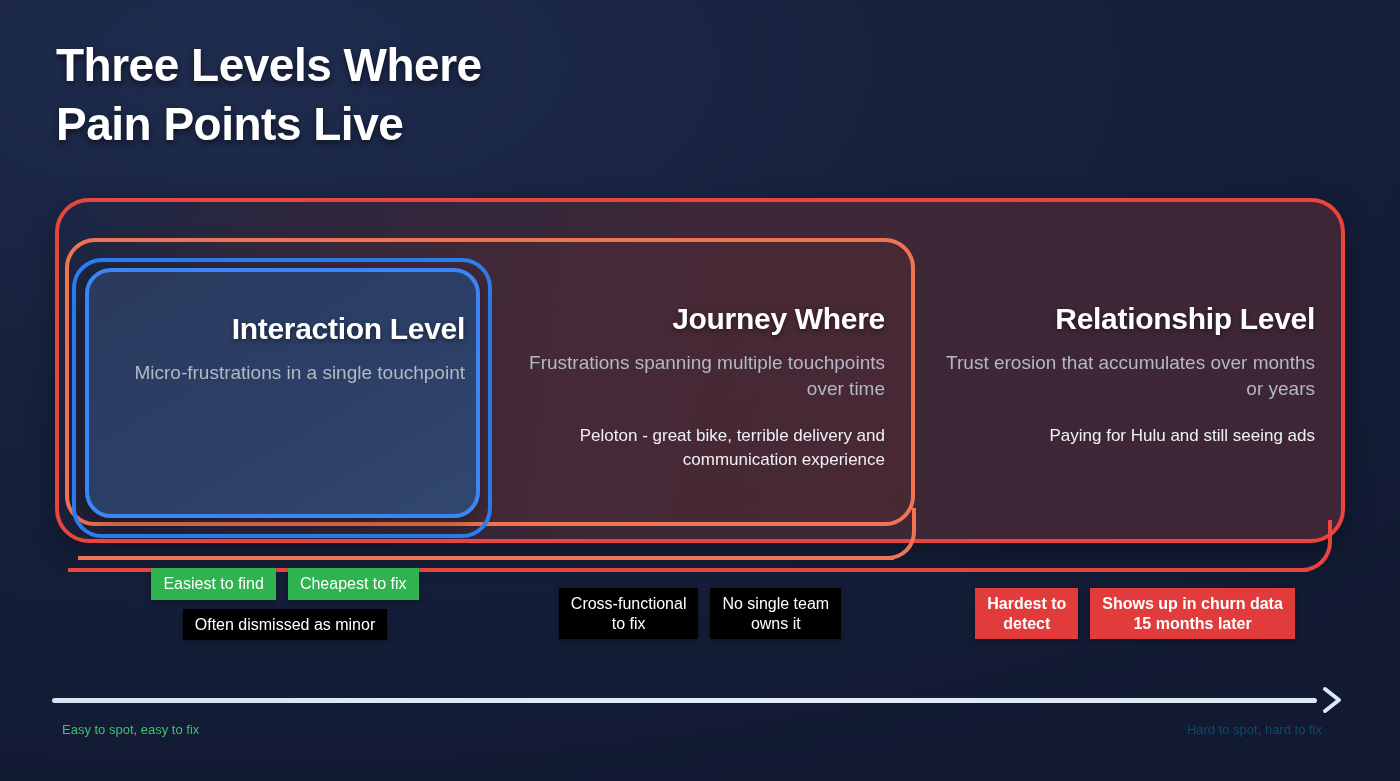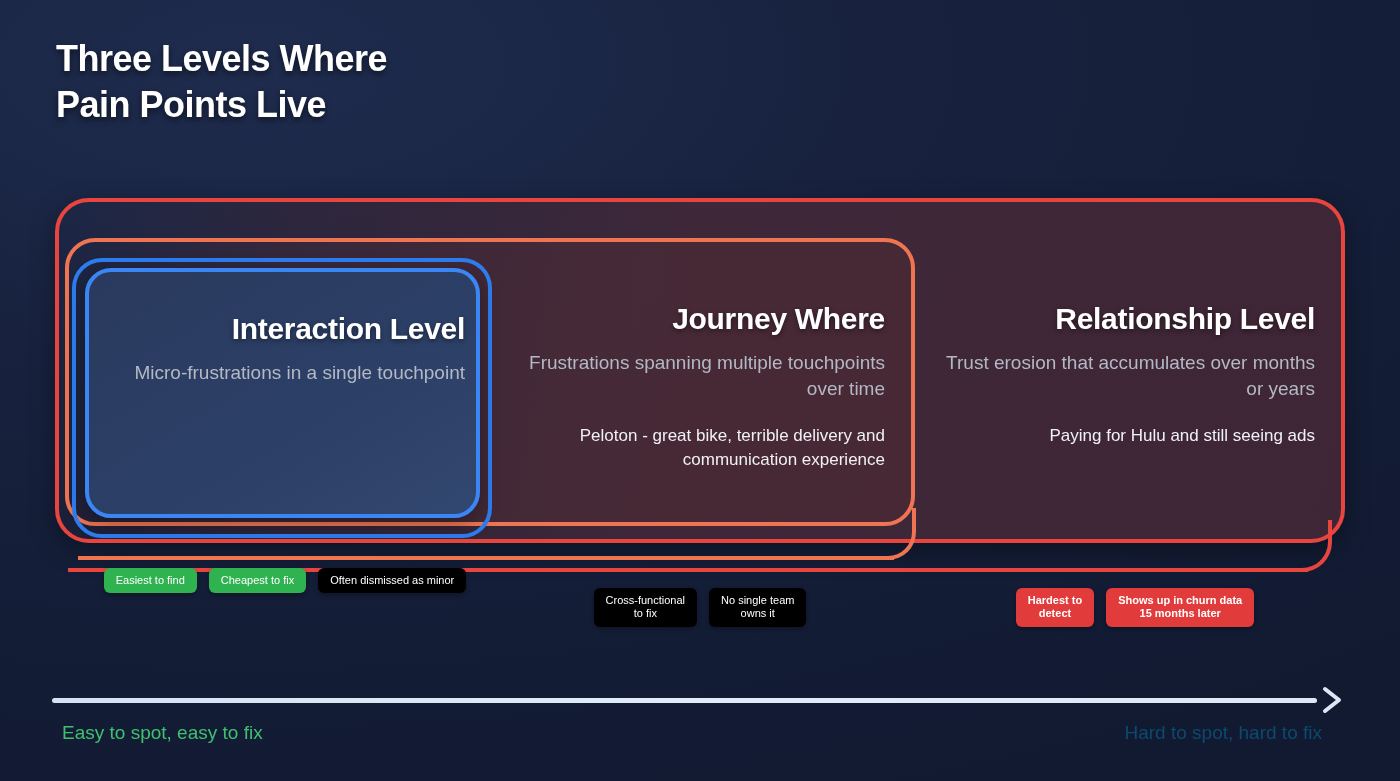--- a/index.html
+++ b/index.html
@@ -17,21 +17,21 @@
       radial-gradient(ellipse 120% 100% at 18% 8%, #1f2c4e 0%, #17213d 42%, #111a31 100%);
     color: #ffffff;
     position: relative;
   }
 
   
   #page-title {
     position: absolute;
     left: 56px;
     top: 36px;
-    font-size: 36px;
+    font-size: 46px;
     font-weight: bold;
     line-height: 1.28;
     letter-spacing: -0.5px;
     color: #ffffff;
     text-shadow: 0 3px 6px rgba(0,0,0,0.55);
     white-space: pre-line;
   }
 
   
   .stage {
@@ -177,23 +177,23 @@
     flex-wrap: wrap;
     justify-content: center;
     gap: 9px 12px;
     pointer-events: auto;
   }
   .badge {
     display: inline-flex;
     align-items: center;
     justify-content: center;
     text-align: center;
-    border-radius: 6px;
+    border-radius: 0;
     padding: 6px 12px;
-    font-size: 11px;
+    font-size: 16px;
     line-height: 1.22;
     color: #ffffff;
     white-space: pre-line;
     box-shadow: 0 2px 5px rgba(0,0,0,0.30);
     cursor: pointer;
   }
   .badge.green  { background: #2eb350; }
   .badge.orange { background: #000000; }
   .badge.red    { background: #e23b3b; font-weight: bold; }
 
@@ -220,21 +220,21 @@
   .arrow-head {
     position: absolute;
     right: 0; top: -9px;
     width: 30px;
     height: 30px;
   }
   .arrow-head svg { display: block; }
 
   .axis-label {
     position: absolute;
-    font-size: 19px;
+    font-size: 13px;
     font-weight: normal;
   }
   #label-easy { left: 62px;  top: 722px; color: #3ec070; }
   #label-hard { right: 78px; top: 722px; color: #0c4a6e; }
 </style>
 </head>
 <body>
 
 <h1 id="page-title">Three Levels Where
 Pain Points Live</h1>

